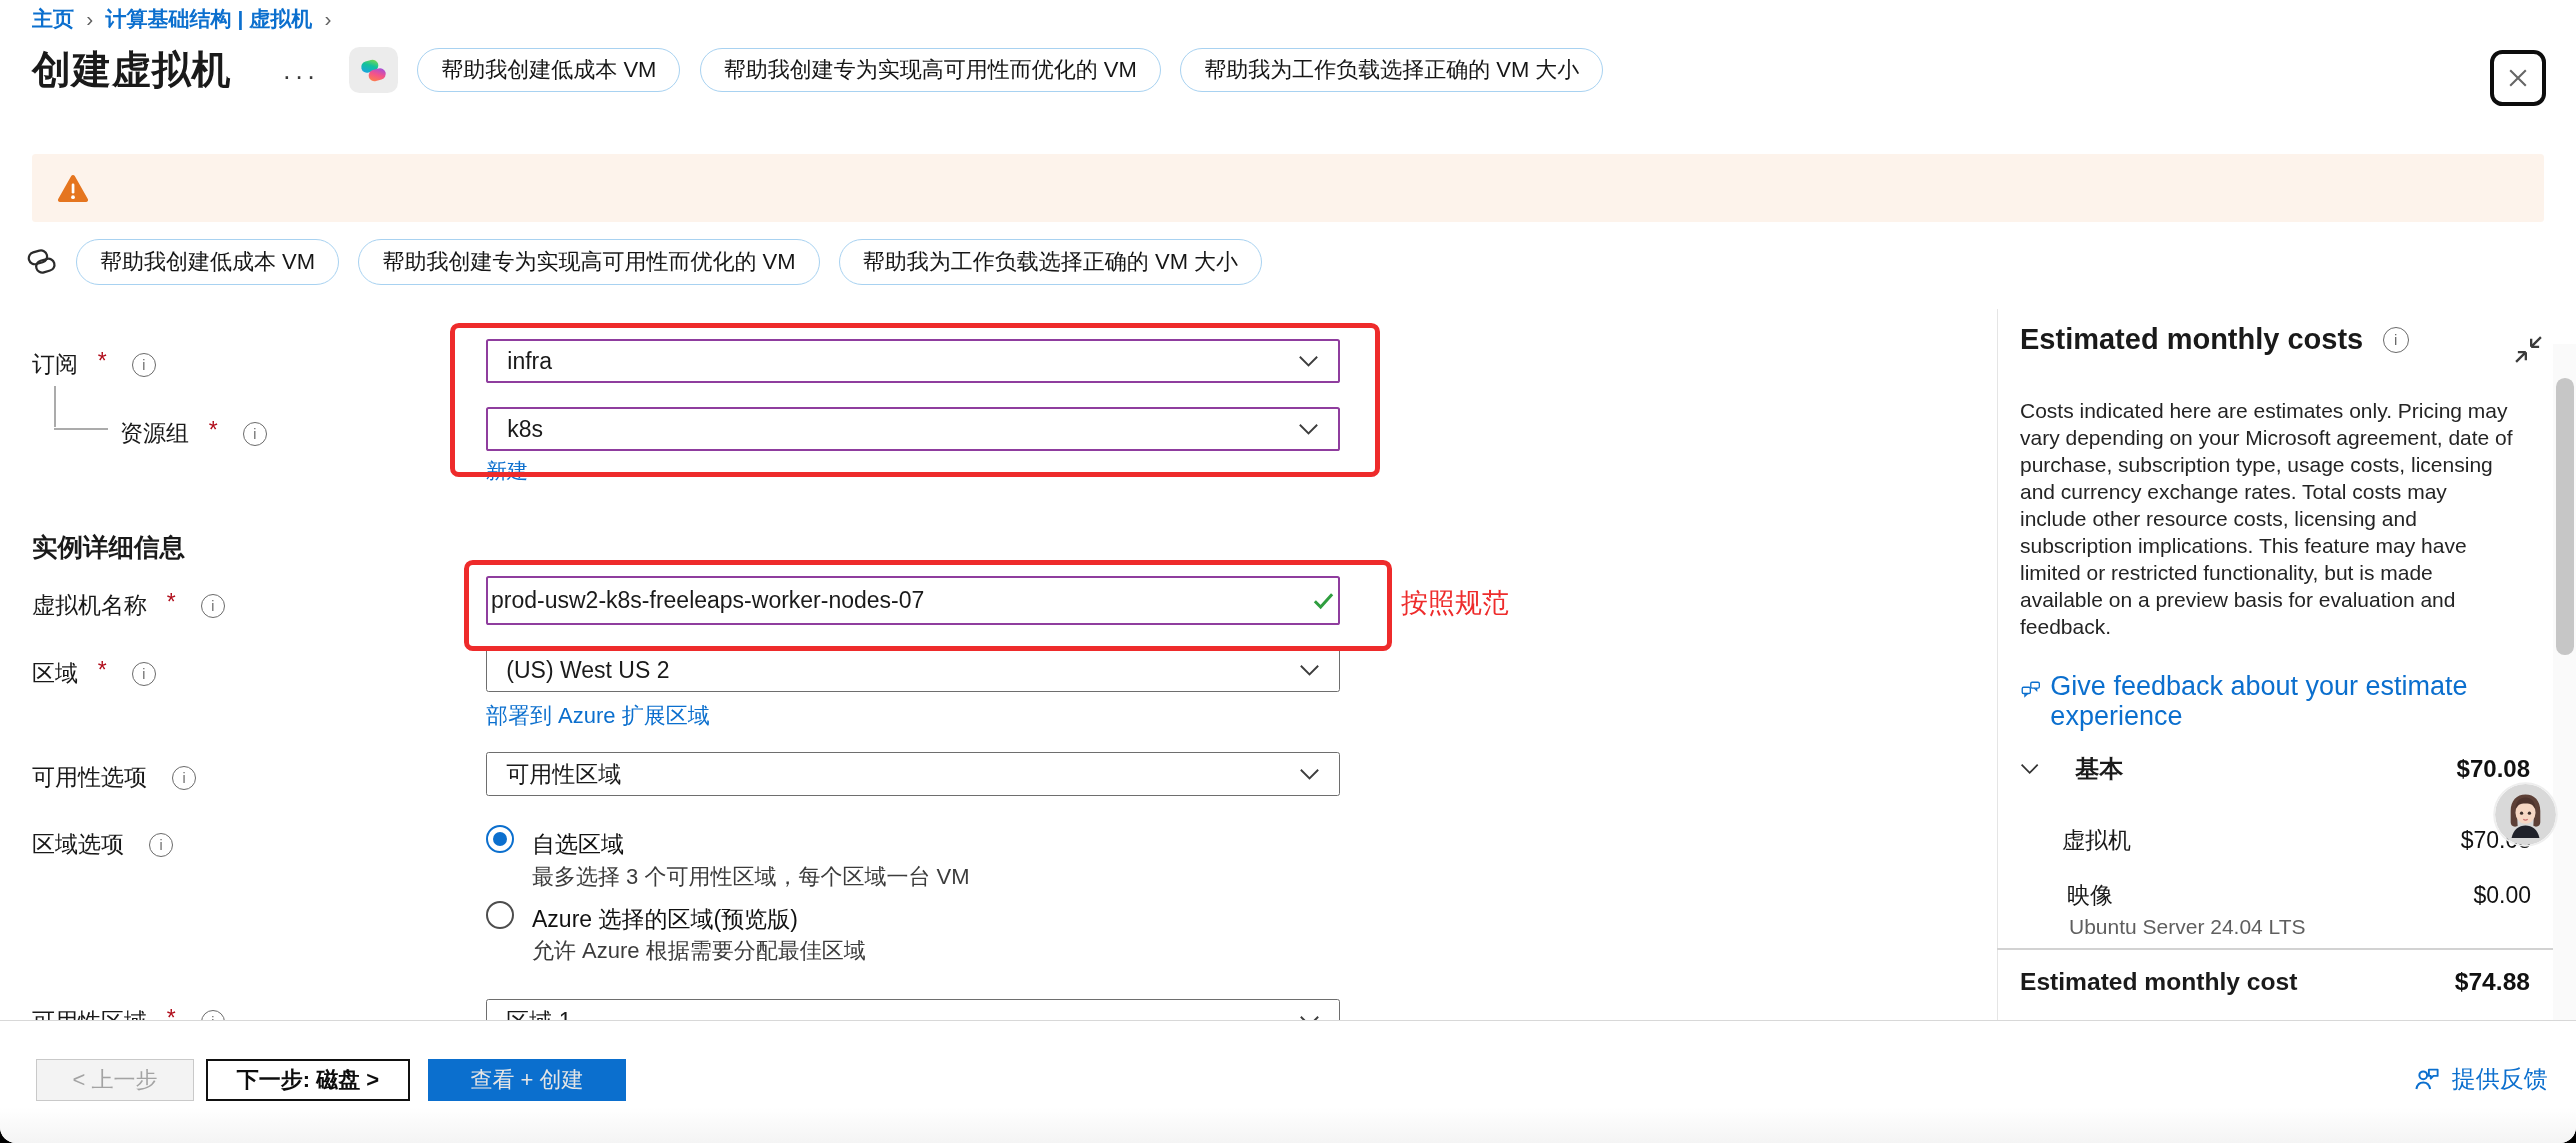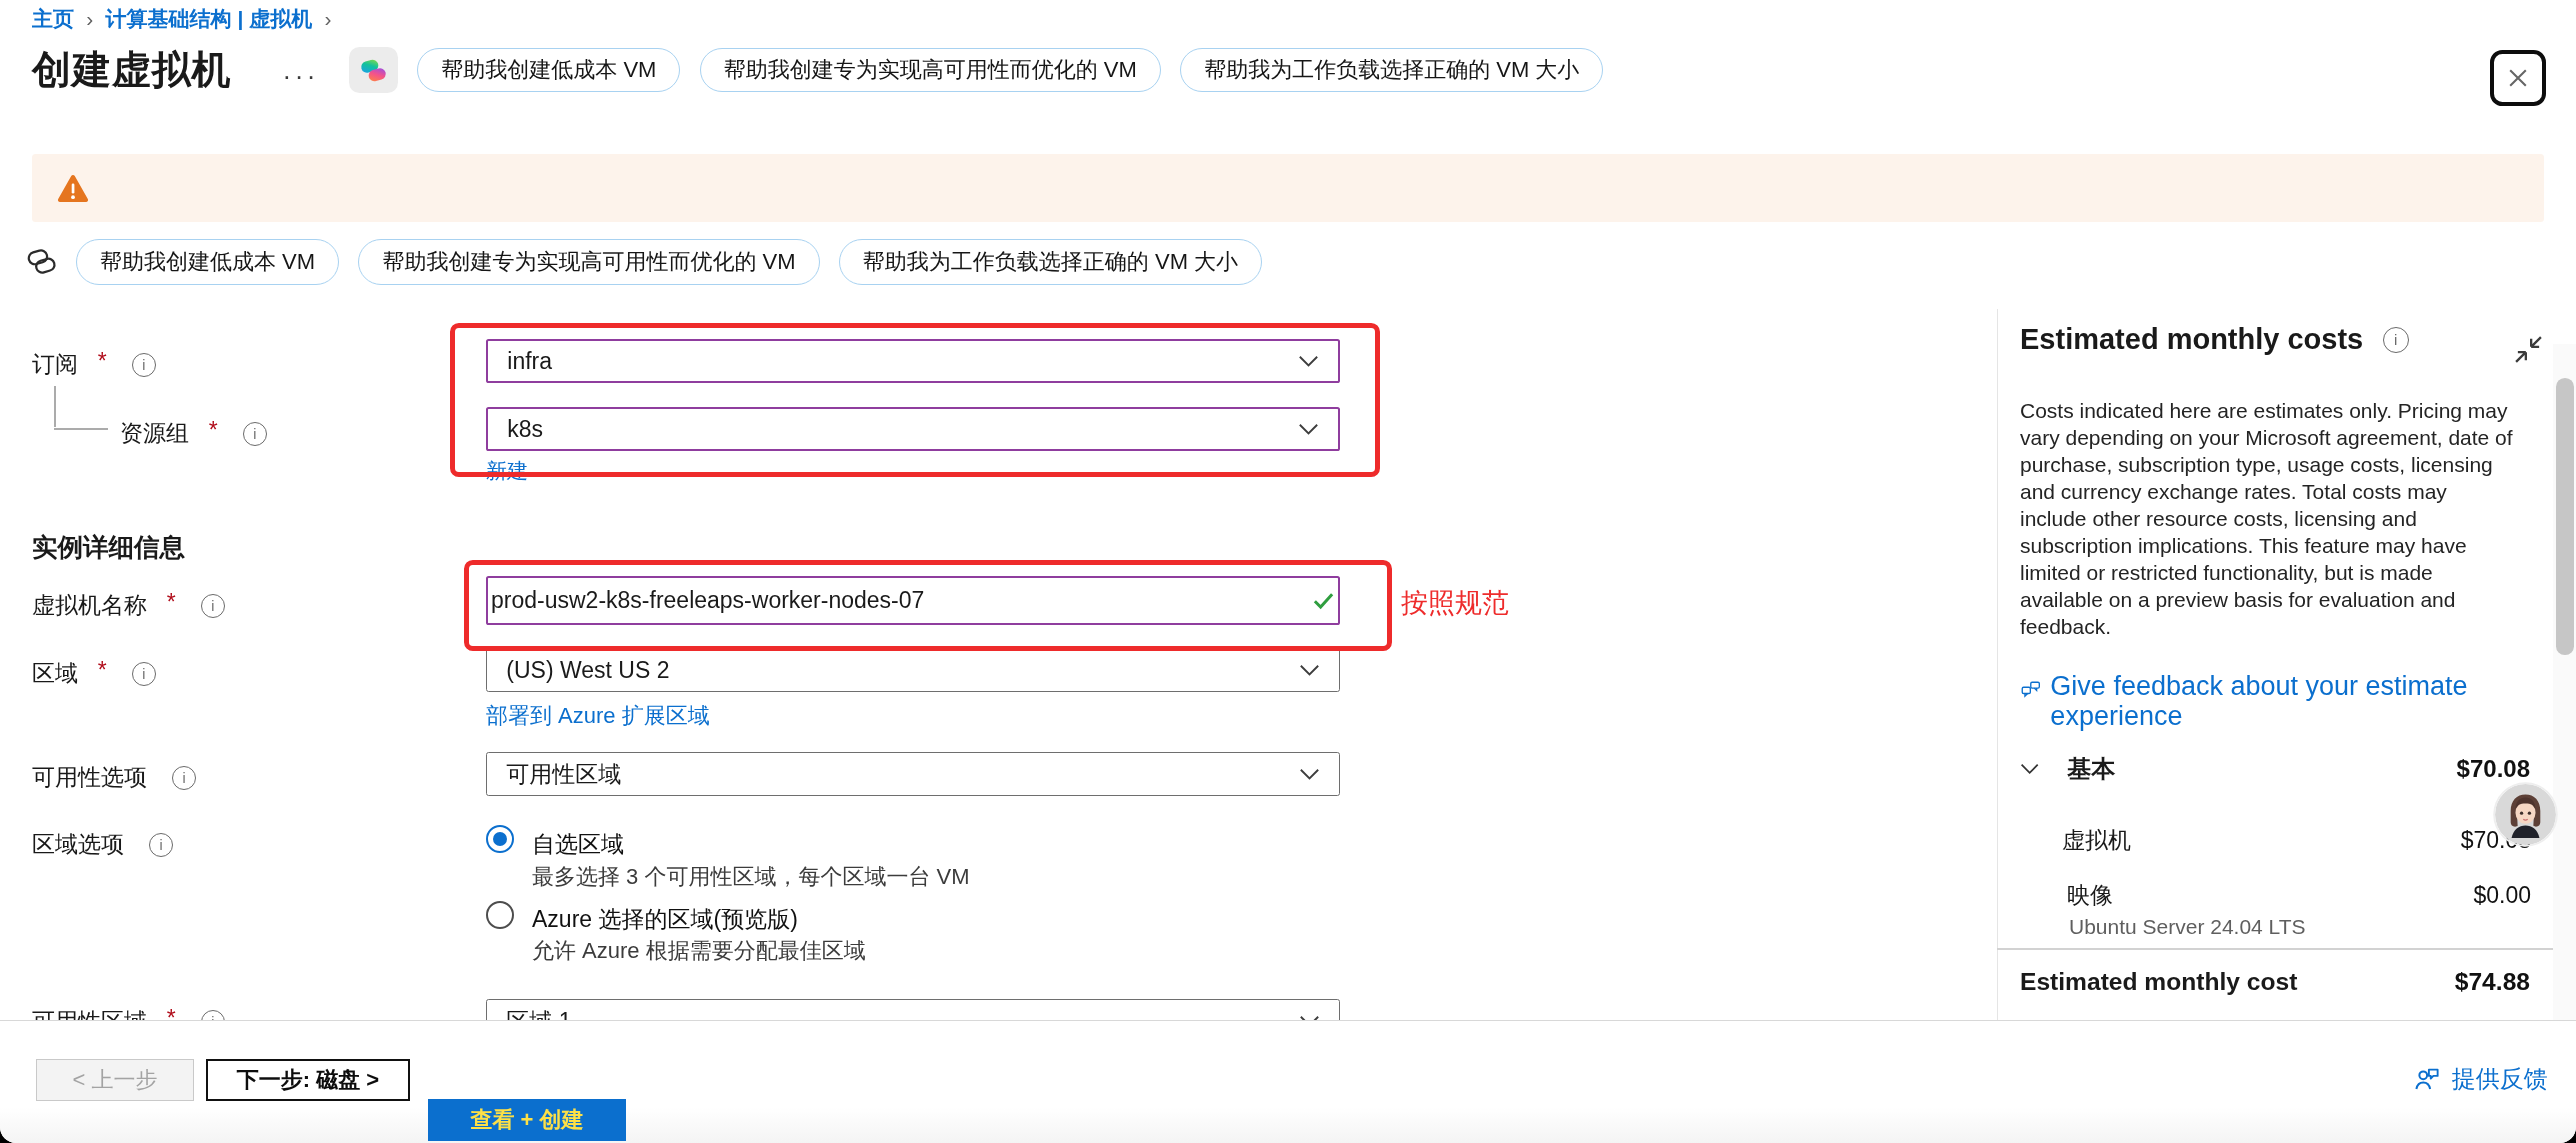--- a/index.html
+++ b/index.html
@@ -59,21 +59,21 @@
   .amount{font-size:23px;color:#111;}
   .collapse-ic{left:2509px;top:330px;width:39px;height:39px;cursor:pointer;}
   .scroll-track{left:2553px;top:344px;width:23px;height:676px;background:#fafafa;}
   .scroll-thumb{left:2556px;top:378px;width:17.6px;height:277px;border-radius:8.8px;background:#c6c6c6;cursor:grab;}
   .avatar{left:2495px;top:784px;width:61px;height:61px;border-radius:50%;overflow:hidden;z-index:6;box-shadow:0 0 0 1.8px #eee;}
   
   .footer{left:0;top:1020px;width:2576px;height:123px;background:linear-gradient(180deg,#ffffff 70%,#f4f4f4);border-top:1.8px solid #d8d8d8;z-index:10;padding-left:16px;}
   .btn{position:absolute;top:38px;height:42px;box-sizing:border-box;font-size:22px;display:flex;align-items:center;justify-content:center;cursor:pointer;font-family:inherit;}
   .btn.prev{left:36px;width:158px;background:#f3f3f3;border:1.3px solid #c9c9c9;color:#a3a3a3;cursor:default;}
   .btn.next{left:206px;width:204px;background:#fff;border:2.6px solid #111;color:#0d0d0d;font-weight:600;}
-  .btn.review{left:428px;width:198px;background:#0b6fce;border:none;color:#fde047;font-weight:700;margin-top:40px;}
+  .btn.review{left:428px;width:198px;background:#0b6fce;border:none;color:#e5e5e5;font-weight:400;}
   .footer-fb{position:absolute;left:2411px;top:42px;display:flex;align-items:center;gap:8.8px;color:#0b6fce;font-size:24px;cursor:pointer;}
   svg{display:block;}
 </style>
 </head>
 <body>
 
 <div class="screen">
 
   <nav class="abs breadcrumb">
     <a>主页</a>
@@ -242,21 +242,21 @@
     <svg width="26" height="26" viewBox="0 0 24 24" style="margin-top:5.3px">
       <rect x="2.5" y="10" width="9" height="7" rx="1.5" fill="none" stroke="#0b6fce" stroke-width="1.5"></rect>
       <path d="M5.5 17 v3 l3 -3" fill="none" stroke="#0b6fce" stroke-width="1.5"></path>
       <rect x="12" y="4.5" width="9.5" height="6.5" rx="1.5" fill="none" stroke="#0b6fce" stroke-width="1.5"></rect>
       <path d="M18.5 11 v2.6 l-2.6 -2.6" fill="none" stroke="#0b6fce" stroke-width="1.5"></path>
     </svg>
     <span class="txt">Give feedback about your estimate experience</span>
   </div>
 
   <div class="abs cost-row" style="left:2020px;top:753px;width:510px">
-    <span style="display:flex;align-items:center;gap:28px">
+    <span style="display:flex;align-items:center;gap:36px">
       <svg width="19.3" height="12.3" viewBox="0 0 24 15">
           <path d="M2 2 L12 12 L22 2" stroke="#333" stroke-width="2.2" fill="none"></path>
         </svg>
       <span style="font-size:24px;font-weight:700">基本</span>
     </span>
     <span class="amount" style="font-weight:700;font-size:24px">$70.08</span>
   </div>
   <div class="abs cost-row" style="left:2062px;top:825px;width:469px">
     <span style="font-size:23px">虚拟机</span>
     <span class="amount">$70.08</span>

